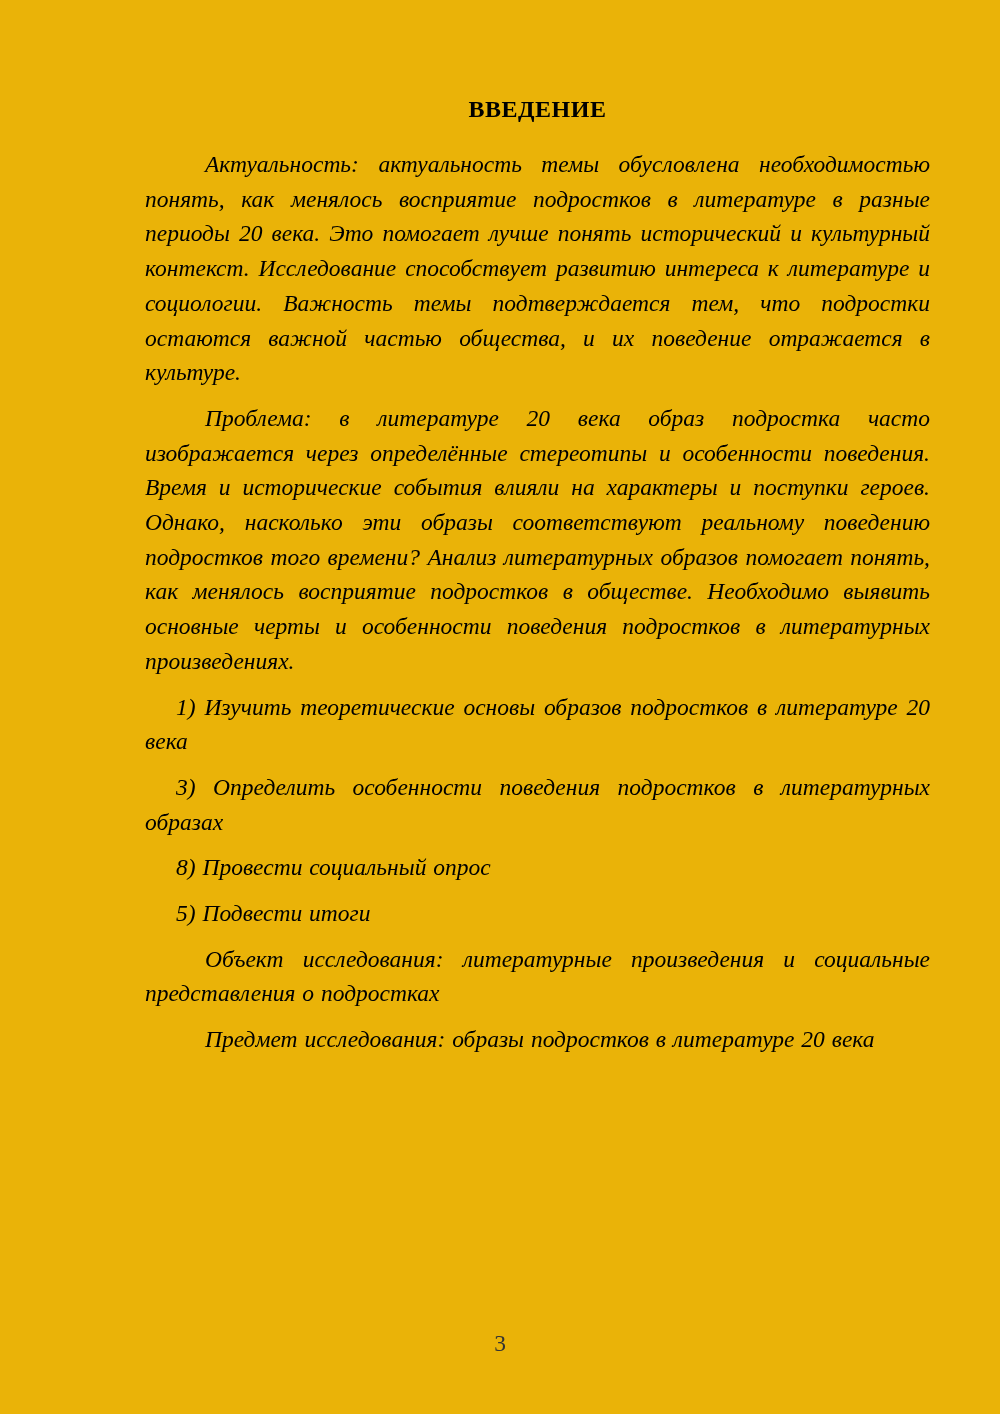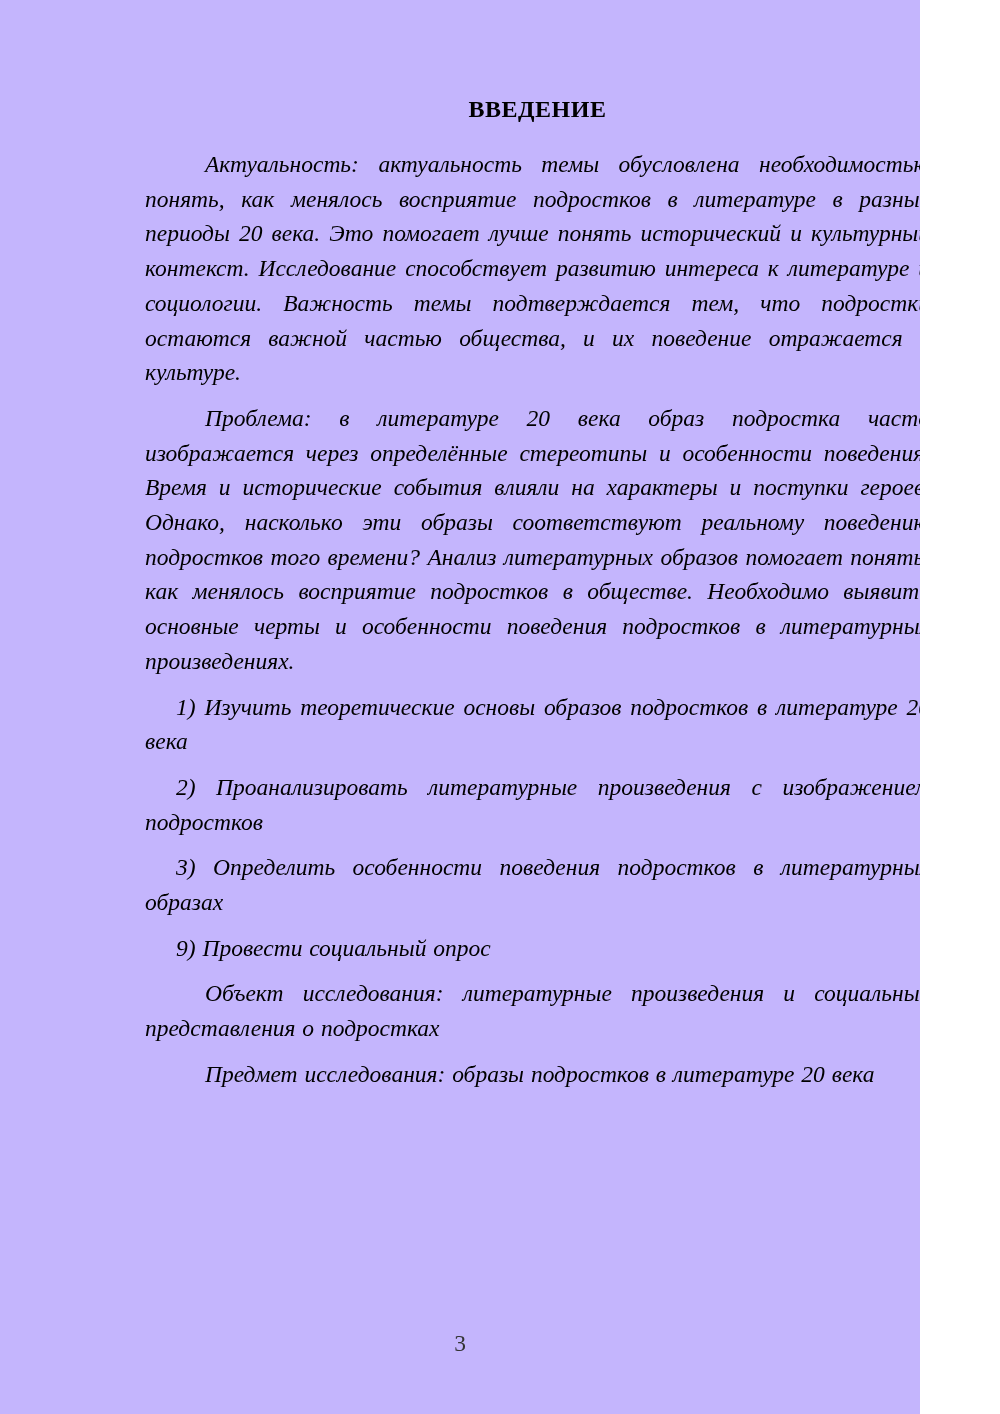--- a/index.html
+++ b/index.html
@@ -2,23 +2,23 @@
 <html lang="ru"><head>
 <meta charset="utf-8">
 <style>
   html, body {
     margin: 0;
     padding: 0;
     background: #ffffff;
   }
   .page {
     position: relative;
-    width: 920px;
+    width: 1000px;
     height: 1414px;
-    background: #c4b5fd;
+    background: #eab308;
     color: #000000;
     font-family: "Liberation Serif", "DejaVu Serif", serif;
     overflow: hidden;
   }
   .text-area {
     position: absolute;
     left: 145px;
     top: 92px;
     width: 785px;
   }
@@ -61,26 +61,26 @@
     <h1 class="doc-title">ВВЕДЕНИЕ</h1>
 
     <p class="para">Актуальность: актуальность темы обусловлена необходимостью понять, как менялось восприятие подростков в литературе в разные периоды 20 века. Это помогает лучше понять исторический и культурный контекст. Исследование способствует развитию интереса к литературе и социологии. Важность темы подтверждается тем, что подростки остаются важной частью общества, и их поведение отражается в культуре.</p>
 
     <p class="para">Проблема: в литературе 20 века образ подростка часто изображается через определённые стереотипы и особенности поведения. Время и исторические события влияли на характеры и поступки героев. Однако, насколько эти образы соответствуют реальному поведению подростков того времени? Анализ литературных образов помогает понять, как менялось восприятие подростков в обществе. Необходимо выявить основные черты и особенности поведения подростков в литературных произведениях.</p>
 
 
 
     <p class="para list-item">1) Изучить теоретические основы образов подростков в литературе 20 века</p>
 
-    <p class="para list-item">2) Проанализировать литературные произведения с изображением подростков</p>
 
     <p class="para list-item">3) Определить особенности поведения подростков в литературных образах</p>
 
-    <p class="para list-item">9) Провести социальный опрос</p>
+    <p class="para list-item">8) Провести социальный опрос</p>
 
+    <p class="para list-item">5) Подвести итоги</p>
 
     <p class="para">Объект исследования: литературные произведения и социальные представления о подростках</p>
 
     <p class="para">Предмет исследования: образы подростков в литературе 20 века</p>
   </div>
 
   <div class="page-number">3</div>
 </div>
 
 </body></html>

